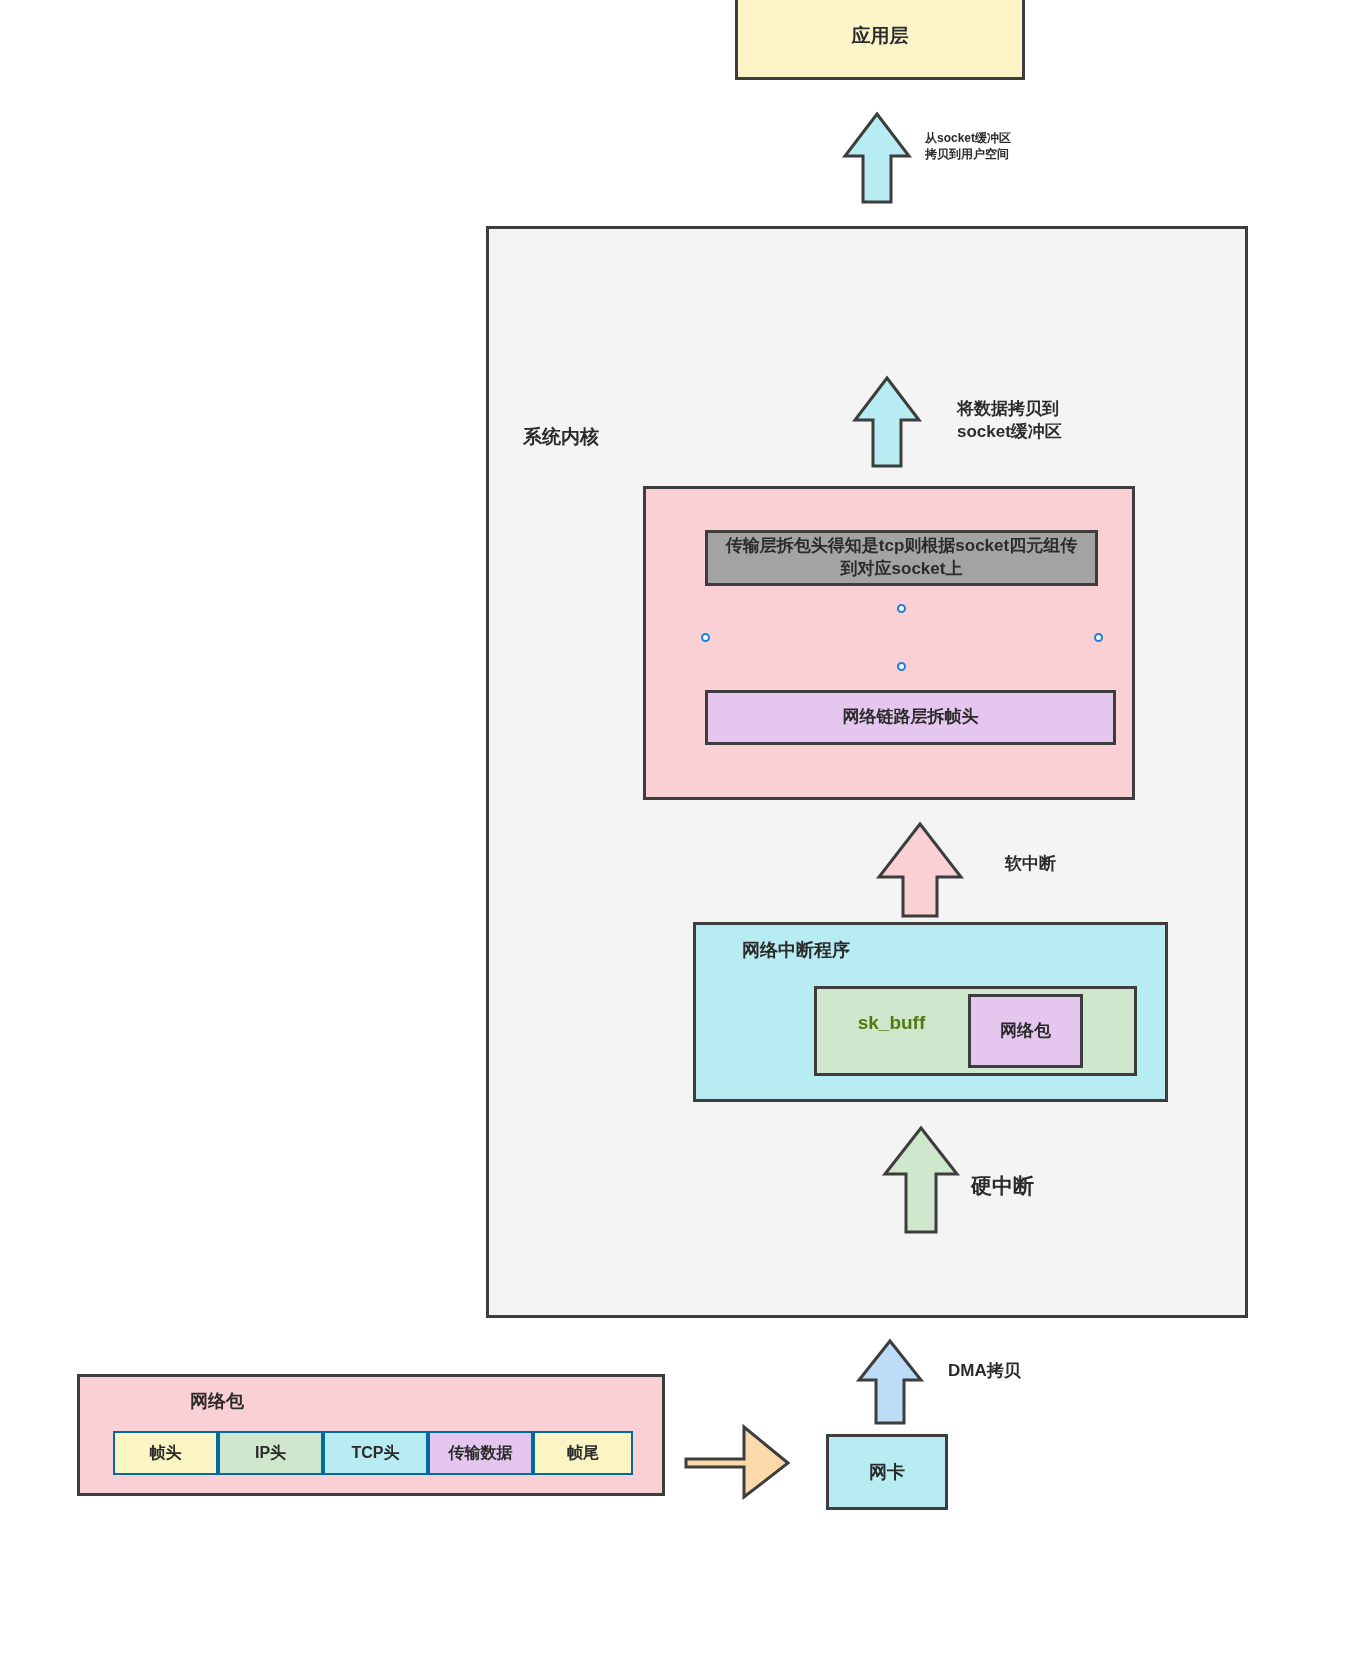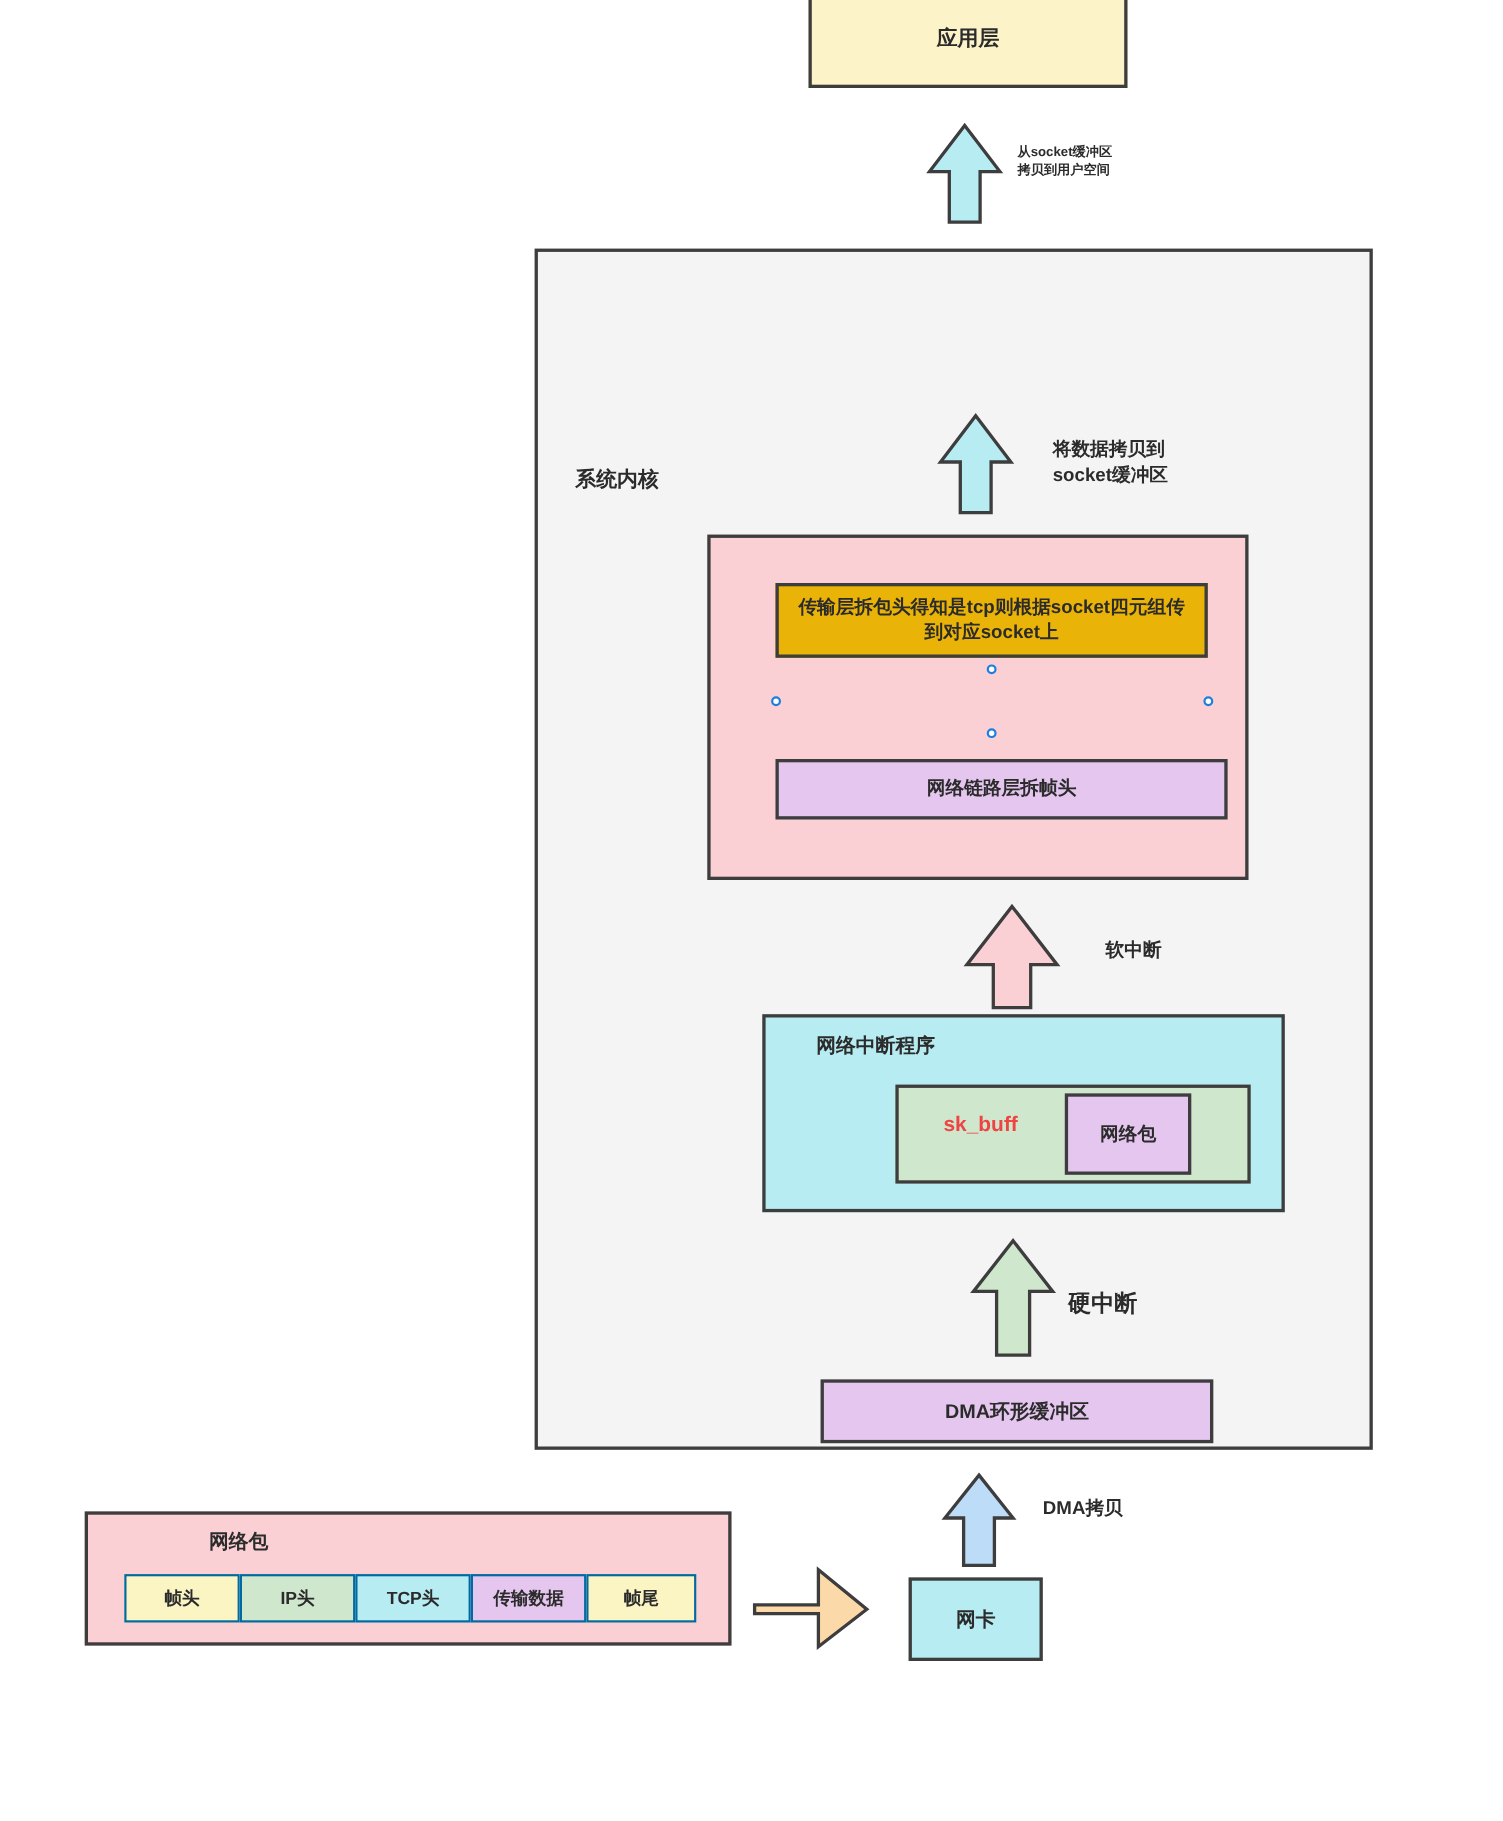--- a/index.html
+++ b/index.html
@@ -60,22 +60,22 @@
     left: 681px; top: 256px; width: 420px; height: 100px;
     background: #fbd0d5;
     font-size: 19px;
   }
   #protocol-stack-box {
     left: 643px; top: 486px; width: 492px; height: 314px;
     background: #fbd0d5;
     display: block;
   }
   #transport-box {
-    left: 705px; top: 530px; width: 393px; height: 68px;
-    background: #eab308;
+    left: 705px; top: 530px; width: 393px; height: 56px;
+    background: #a3a3a3;
     font-size: 17px;
     padding: 0 10px;
   }
   #network-layer-box {
     left: 705px; top: 608px; width: 393px; height: 58px;
     background: #cfe7cc;
     font-size: 17px;
   }
   #link-layer-box {
     left: 705px; top: 690px; width: 411px; height: 55px;
@@ -94,21 +94,21 @@
   #skbuff-box {
     left: 814px; top: 986px; width: 323px; height: 90px;
     background: #cfe7cc;
     display: block;
     position: absolute;
   }
   #skbuff-text {
     position: absolute;
     left: 814px; top: 986px; width: 155px; height: 73px;
     display: flex; align-items: center; justify-content: center;
-    font-size: 19px; font-weight: bold; color: #ef4444;
+    font-size: 19px; font-weight: bold; color: #4d7c0f;
   }
   #netpacket-inner-box {
     left: 968px; top: 994px; width: 115px; height: 74px;
     background: #e4c6ef;
     font-size: 17px;
   }
   #dma-ring-box {
     left: 746px; top: 1254px; width: 357px; height: 58px;
     background: #e4c6ef;
     font-size: 18px;
@@ -197,21 +197,20 @@
 
   <div class="box" id="skbuff-box"></div>
   <div id="skbuff-text">sk_buff</div>
   <div class="box" id="netpacket-inner-box">网络包</div>
 
   <svg class="arrow" id="arrow-hard-irq" style="left:881px; top:1124px;" width="80" height="112">
     <polygon points="40,4 76,50 55,50 55,108 25,108 25,50 4,50" fill="#cfe7cc" stroke="#3d3d3d" stroke-width="3" stroke-linejoin="miter"></polygon>
   </svg>
   <div class="plainlabel" id="lbl-hard-irq">硬中断</div>
 
-  <div class="box" id="dma-ring-box">DMA环形缓冲区</div>
 
   <svg class="arrow" id="arrow-dma-copy" style="left:855px; top:1337px;" width="70" height="90">
     <polygon points="35,4 66,43 49,43 49,86 21,86 21,43 4,43" fill="#bcdcf7" stroke="#3d3d3d" stroke-width="3" stroke-linejoin="miter"></polygon>
   </svg>
   <div class="plainlabel" id="lbl-dma-copy">DMA拷贝</div>
 
   <div class="box" id="nic-box">网卡</div>
 
   <div class="box" id="packet-outer-box"></div>
   <div class="plainlabel" id="packet-title">网络包</div>

